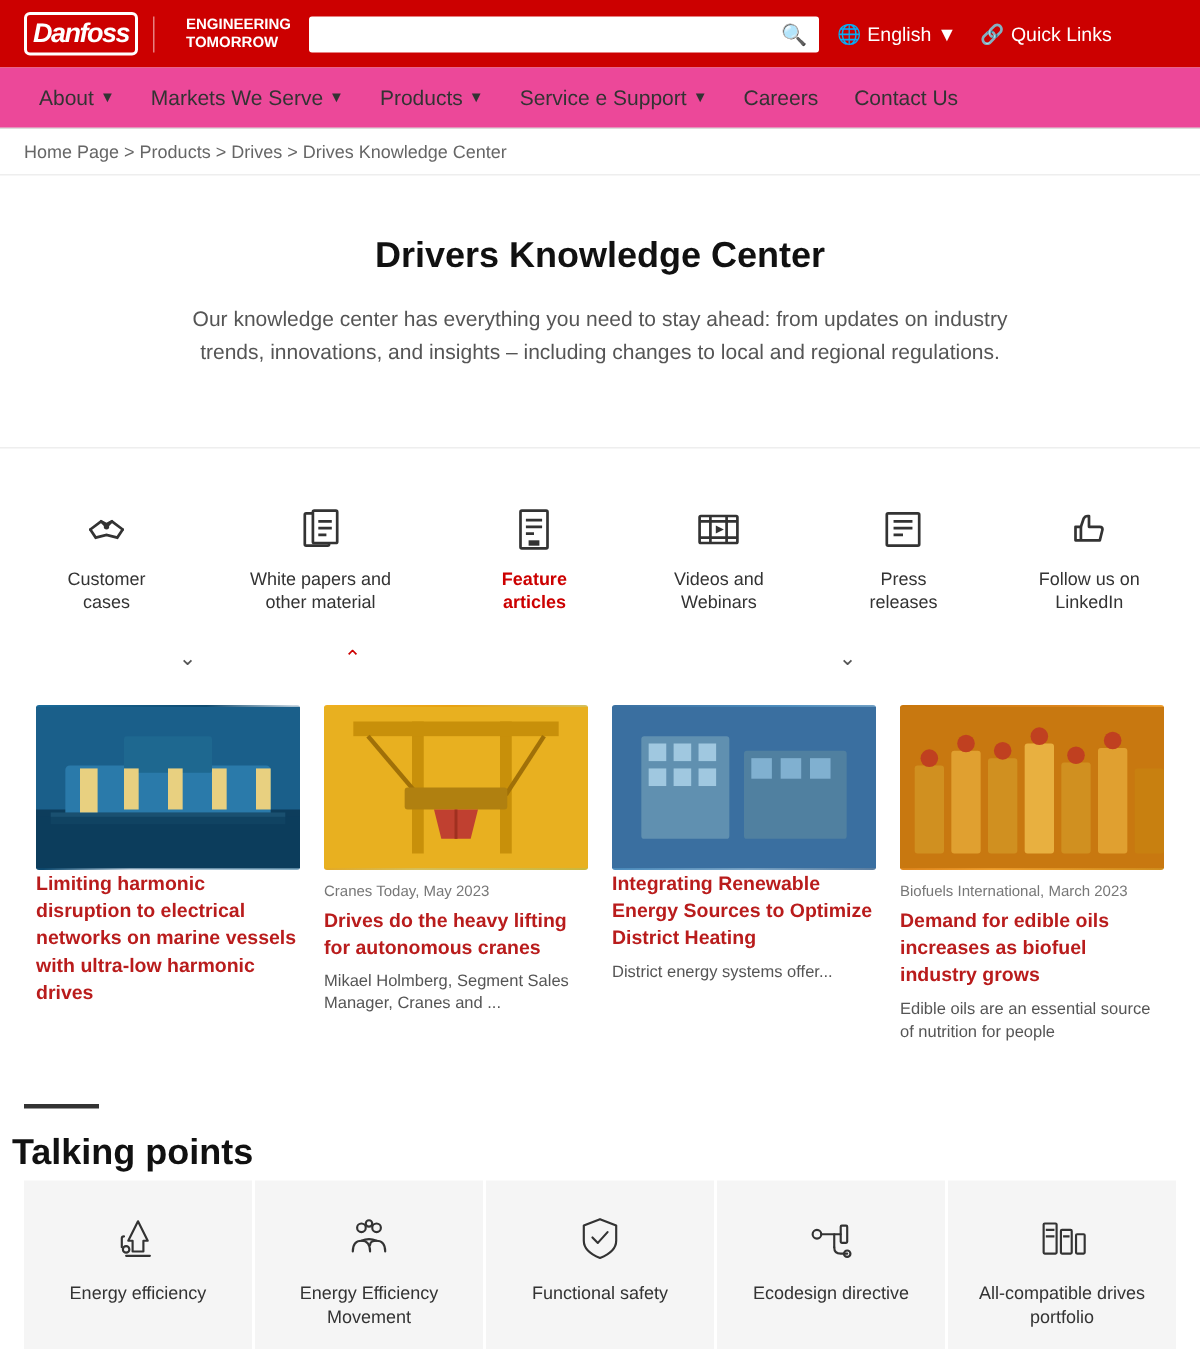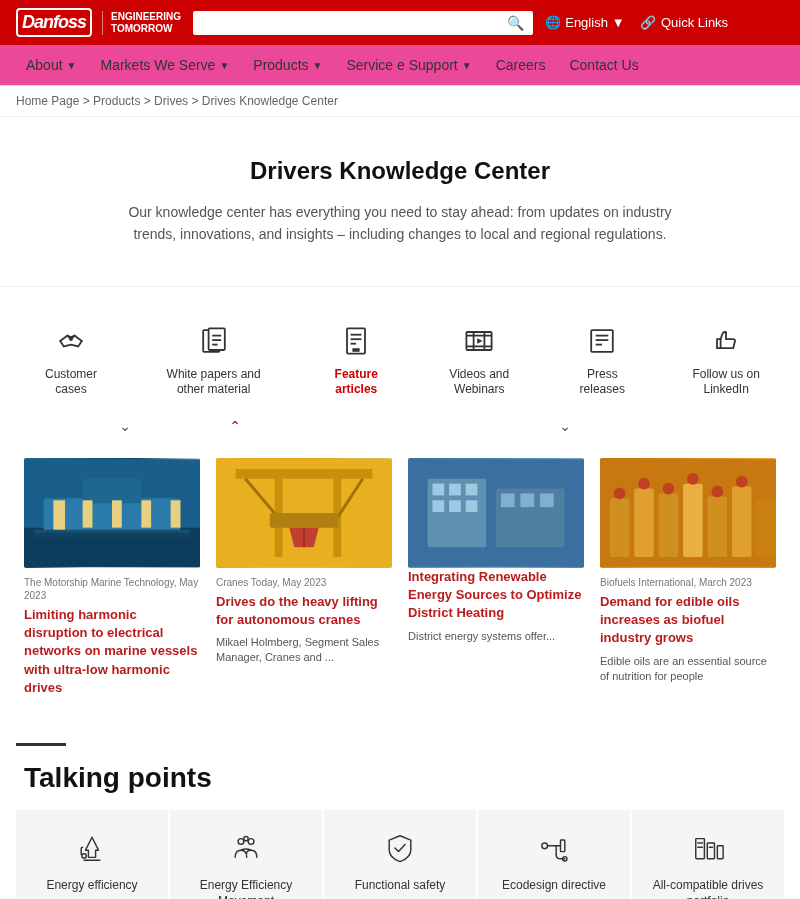--- a/index.html
+++ b/index.html
@@ -28,21 +28,21 @@
       border-radius: 4px;
       letter-spacing: -1px;
     }
     .eng-tomorrow {
       color: white;
       font-size: 10px;
       font-weight: bold;
       text-transform: uppercase;
       line-height: 1.2;
       border-left: 1px solid rgba(255,255,255,0.5);
-      padding-left: 8px;
+      padding-left: 21px;
     }
     .search-bar {
       flex: 1;
       display: flex;
       align-items: center;
       background: white;
       border-radius: 2px;
       padding: 4px 8px;
       max-width: 340px;
     }
@@ -116,21 +116,21 @@
       font-size: 24px;
       font-weight: bold;
       margin-bottom: 16px;
       color: #111;
     }
     .page-title-area p {
       font-size: 14px;
       color: #555;
       line-height: 1.6;
       max-width: 560px;
-      margin: 0 auto;
+      margin: 12px auto;
     }
 
     
     .category-bar {
       display: flex;
       justify-content: center;
       gap: 11px;
       padding: 24px 16px 0;
       border-top: 1px solid #eee;
       margin-top: 20px;
@@ -238,25 +238,25 @@
     
     .section-divider {
       width: 50px;
       height: 3px;
       background: #333;
       margin: 32px 16px 16px;
     }
 
     
     .talking-points-title {
-      padding: 0 24px;
-      font-size: 28px;
+      padding: 0 8px;
+      font-size: 24px;
       font-weight: bold;
       color: #111;
-      margin-bottom: 16px;
+      margin-bottom: 4px;
     }
     .talking-points-grid {
       display: grid;
       grid-template-columns: repeat(5, 1fr);
       gap: 2px;
       padding: 0 16px 32px;
     }
     .tp-card {
       background: #f5f5f5;
       padding: 20px 12px 16px;
@@ -418,21 +418,20 @@
         <rect x="60" y="20" width="60" height="25" fill="#1e6890" rx="2"></rect>
         <rect x="10" y="72" width="160" height="8" fill="#1a5070"></rect>
         <rect x="0" y="75" width="180" height="35" fill="#0d3d5c" opacity="0.7"></rect>
         <rect x="30" y="42" width="12" height="30" fill="#e8d080"></rect>
         <rect x="60" y="42" width="10" height="28" fill="#e8d080"></rect>
         <rect x="90" y="42" width="10" height="28" fill="#e8d080"></rect>
         <rect x="120" y="42" width="10" height="28" fill="#e8d080"></rect>
         <rect x="150" y="42" width="10" height="28" fill="#e8d080"></rect>
       </svg>
     </div>
-    <div class="article-source">The Motorship Marine Technology, May 2023</div>
     <div class="article-title">Limiting harmonic disruption to electrical networks on marine vessels with ultra-low harmonic drives</div>
   </div>
 
   <div class="article-card">
     <div class="img-crane">
       <svg viewBox="0 0 180 110" width="100%" height="100%" xmlns="http://www.w3.org/2000/svg">
         <rect width="180" height="110" fill="#e8b020"></rect>
         <rect x="60" y="10" width="8" height="90" fill="#c8900a"></rect>
         <rect x="120" y="10" width="8" height="90" fill="#c8900a"></rect>
         <rect x="20" y="10" width="140" height="10" fill="#c8900a"></rect>

